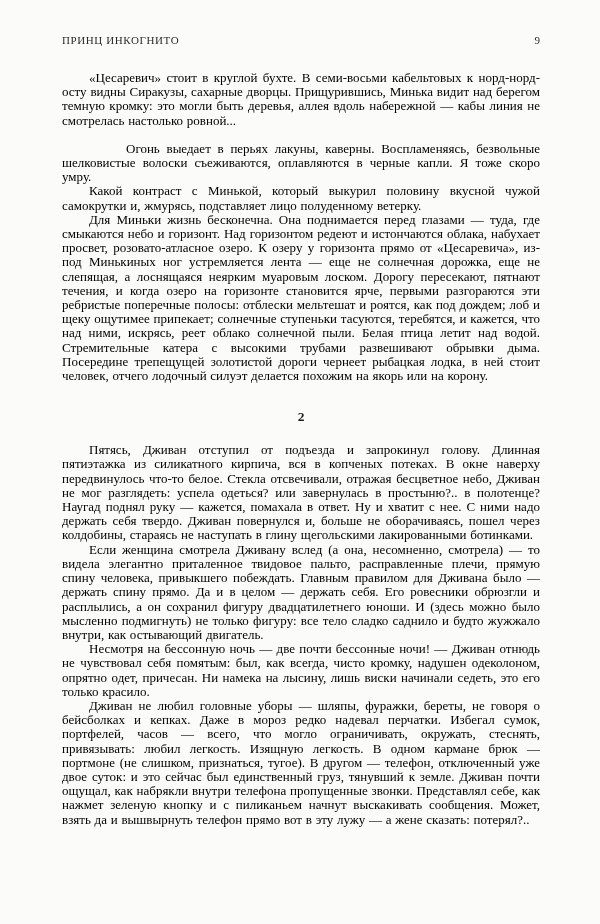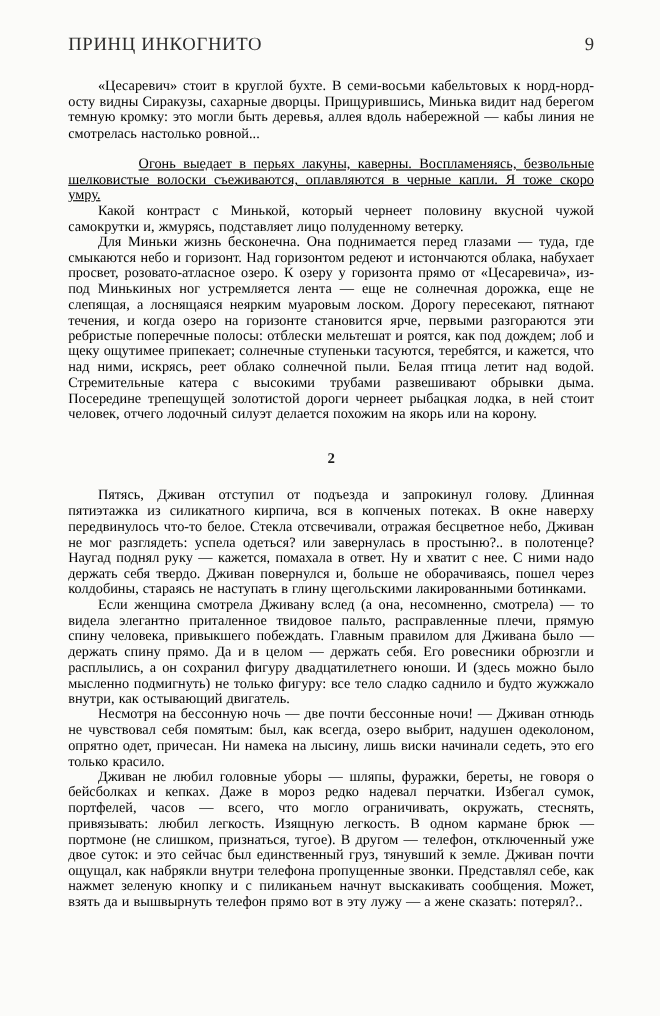--- a/index.html
+++ b/index.html
@@ -17,21 +17,21 @@
   .page {
     position: absolute;
     left: 62px;
     top: 32px;
     width: 478px;
   }
   .page-header {
     display: flex;
     justify-content: space-between;
     align-items: baseline;
-    font-size: 17px;
+    font-size: 11px;
     line-height: 16px;
     letter-spacing: 0.6px;
     color: #2b2b2b;
     margin-bottom: 23px;
   }
   .running-title {
     text-transform: uppercase;
   }
   .page-number {
     letter-spacing: 0;
@@ -41,21 +41,20 @@
     font-size: 13px;
     line-height: 14.2px;
     text-align: justify;
     text-indent: 27px;
     word-spacing: 0.5px;
     color: #000000;
   }
   .page-body p.scene-break {
     margin-top: 14px;
     text-indent: 64px;
-    text-decoration: underline;
   }
   .section-number {
     margin: 26px 0 19px 0;
     text-align: center;
     font-size: 13.5px;
     line-height: 15px;
     font-weight: bold;
     color: #1f1f1f;
   }
 </style>
@@ -68,28 +67,28 @@
     <span class="running-title">ПРИНЦ ИНКОГНИТО</span>
     <span class="page-number">9</span>
   </div>
 
   <div class="page-body">
 
     <p>«Цесаревич» стоит в круглой бухте. В семи-восьми кабельтовых к норд-норд-осту видны Сиракузы, сахарные дворцы. Прищурившись, Минька видит над берегом темную кромку: это могли быть деревья, аллея вдоль набережной — кабы линия не смотрелась настолько ровной...</p>
 
     <p class="scene-break">Огонь выедает в перьях лакуны, каверны. Воспламеняясь, безвольные шелковистые волоски съеживаются, оплавляются в черные капли. Я тоже скоро умру.</p>
 
-    <p>Какой контраст с Минькой, который чернеет половину вкусной чужой самокрутки и, жмурясь, подставляет лицо полуденному ветерку.</p>
+    <p>Какой контраст с Минькой, который выкурил половину вкусной чужой самокрутки и, жмурясь, подставляет лицо полуденному ветерку.</p>
 
     <p>Для Миньки жизнь бесконечна. Она поднимается перед глазами — туда, где смыкаются небо и горизонт. Над горизонтом редеют и истончаются облака, набухает просвет, розовато-атласное озеро. К озеру у горизонта прямо от «Цесаревича», из-под Минькиных ног устремляется лента — еще не солнечная дорожка, еще не слепящая, а лоснящаяся неярким муаровым лоском. Дорогу пересекают, пятнают течения, и когда озеро на горизонте становится ярче, первыми разгораются эти ребристые поперечные полосы: отблески мельтешат и роятся, как под дождем; лоб и щеку ощутимее припекает; солнечные ступеньки тасуются, теребятся, и кажется, что над ними, искрясь, реет облако солнечной пыли. Белая птица летит над водой. Стремительные катера с высокими трубами развешивают обрывки дыма. Посередине трепещущей золотистой дороги чернеет рыбацкая лодка, в ней стоит человек, отчего лодочный силуэт делается похожим на якорь или на корону.</p>
 
     <h2 class="section-number">2</h2>
 
     <p>Пятясь, Дживан отступил от подъезда и запрокинул голову. Длинная пятиэтажка из силикатного кирпича, вся в копченых потеках. В окне наверху передвинулось что-то белое. Стекла отсвечивали, отражая бесцветное небо, Дживан не мог разглядеть: успела одеться? или завернулась в простыню?.. в полотенце? Наугад поднял руку — кажется, помахала в ответ. Ну и хватит с нее. С ними надо держать себя твердо. Дживан повернулся и, больше не оборачиваясь, пошел через колдобины, стараясь не наступать в глину щегольскими лакированными ботинками.</p>
 
     <p>Если женщина смотрела Дживану вслед (а она, несомненно, смотрела) — то видела элегантно приталенное твидовое пальто, расправленные плечи, прямую спину человека, привыкшего побеждать. Главным правилом для Дживана было — держать спину прямо. Да и в целом — держать себя. Его ровесники обрюзгли и расплылись, а он сохранил фигуру двадцатилетнего юноши. И (здесь можно было мысленно подмигнуть) не только фигуру: все тело сладко саднило и будто жужжало внутри, как остывающий двигатель.</p>
 
-    <p>Несмотря на бессонную ночь — две почти бессонные ночи! — Дживан отнюдь не чувствовал себя помятым: был, как всегда, озеро выбрит, надушен одеколоном, опрятно одет, причесан. Ни намека на лысину, лишь виски начинали седеть, это его только красило.</p>
+    <p>Несмотря на бессонную ночь — две почти бессонные ночи! — Дживан отнюдь не чувствовал себя помятым: был, как всегда, чисто кромку, надушен одеколоном, опрятно одет, причесан. Ни намека на лысину, лишь виски начинали седеть, это его только красило.</p>
 
     <p>Дживан не любил головные уборы — шляпы, фуражки, береты, не говоря о бейсболках и кепках. Даже в мороз редко надевал перчатки. Избегал сумок, портфелей, часов — всего, что могло ограничивать, окружать, стеснять, привязывать: любил легкость. Изящную легкость. В одном кармане брюк — портмоне (не слишком, признаться, тугое). В другом — телефон, отключенный уже двое суток: и это сейчас был единственный груз, тянувший к земле. Дживан почти ощущал, как набрякли внутри телефона пропущенные звонки. Представлял себе, как нажмет зеленую кнопку и с пиликаньем начнут выскакивать сообщения. Может, взять да и вышвырнуть телефон прямо вот в эту лужу — а жене сказать: потерял?..</p>
 
   </div>
 </div>
 
 </body></html>

